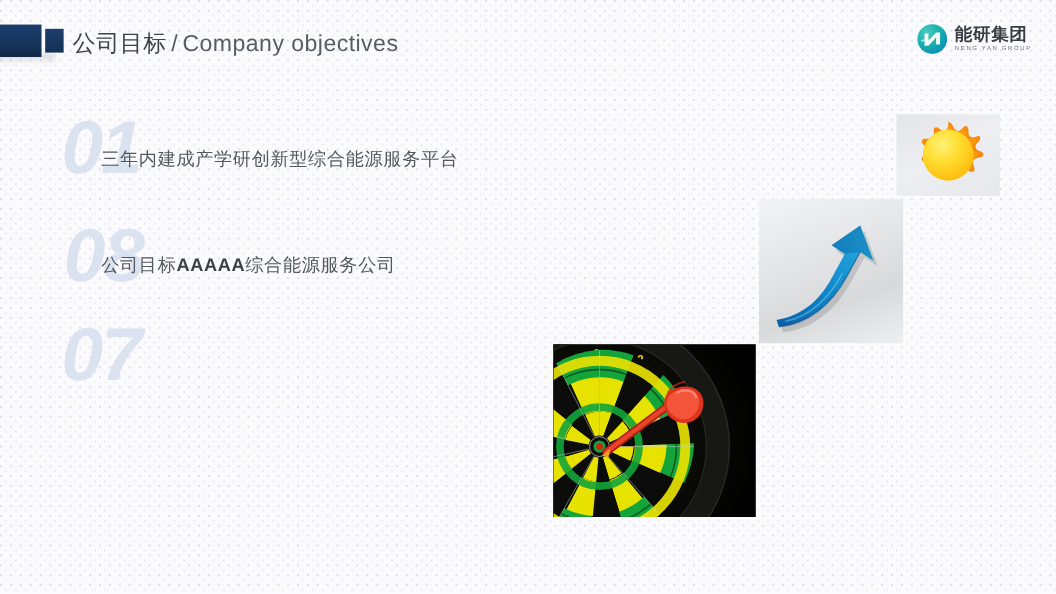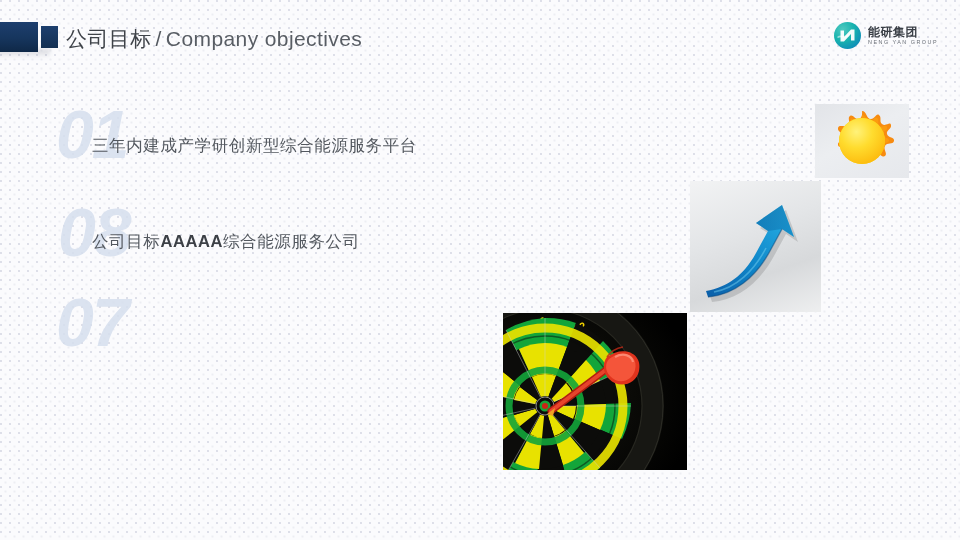--- a/index.html
+++ b/index.html
@@ -96,21 +96,21 @@
     height: 27px;
     border-radius: 50%;
     background: radial-gradient(circle at 32% 28%, #4fc9c0 0%, #18b3ae 42%, #0f8fb8 78%, #0b74a8 100%);
     position: relative;
     overflow: hidden;
     flex: none;
   }
   .logo-mark svg { display: block; }
   .logo-text { display: flex; flex-direction: column; line-height: 1; }
   .logo-cn {
-    font-size: 12px;
+    font-size: 16px;
     font-weight: bold;
     color: #3a3f46;
     letter-spacing: 0.5px;
   }
   .logo-en {
     font-size: 5.4px;
     color: #6b7078;
     letter-spacing: 1.5px;
     margin-top: 2.5px;
   }

